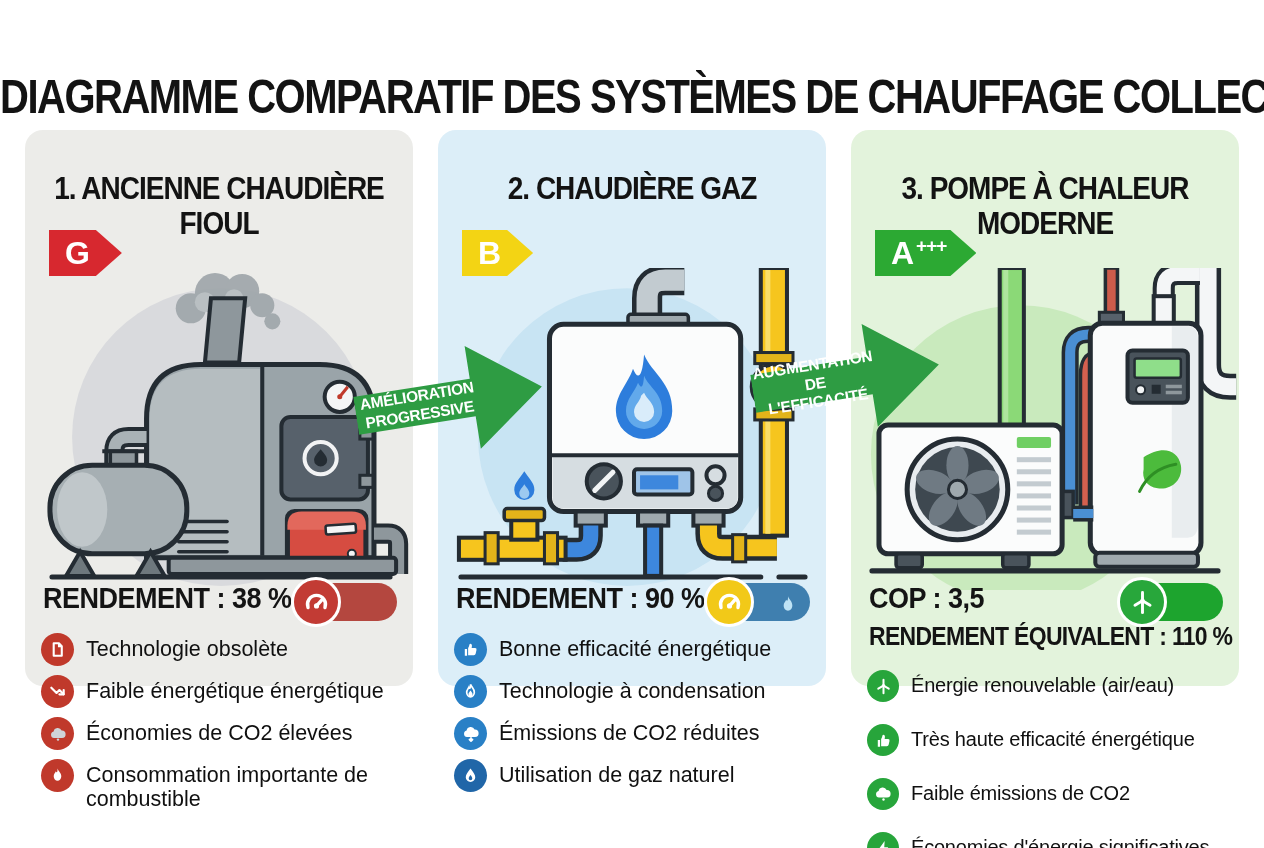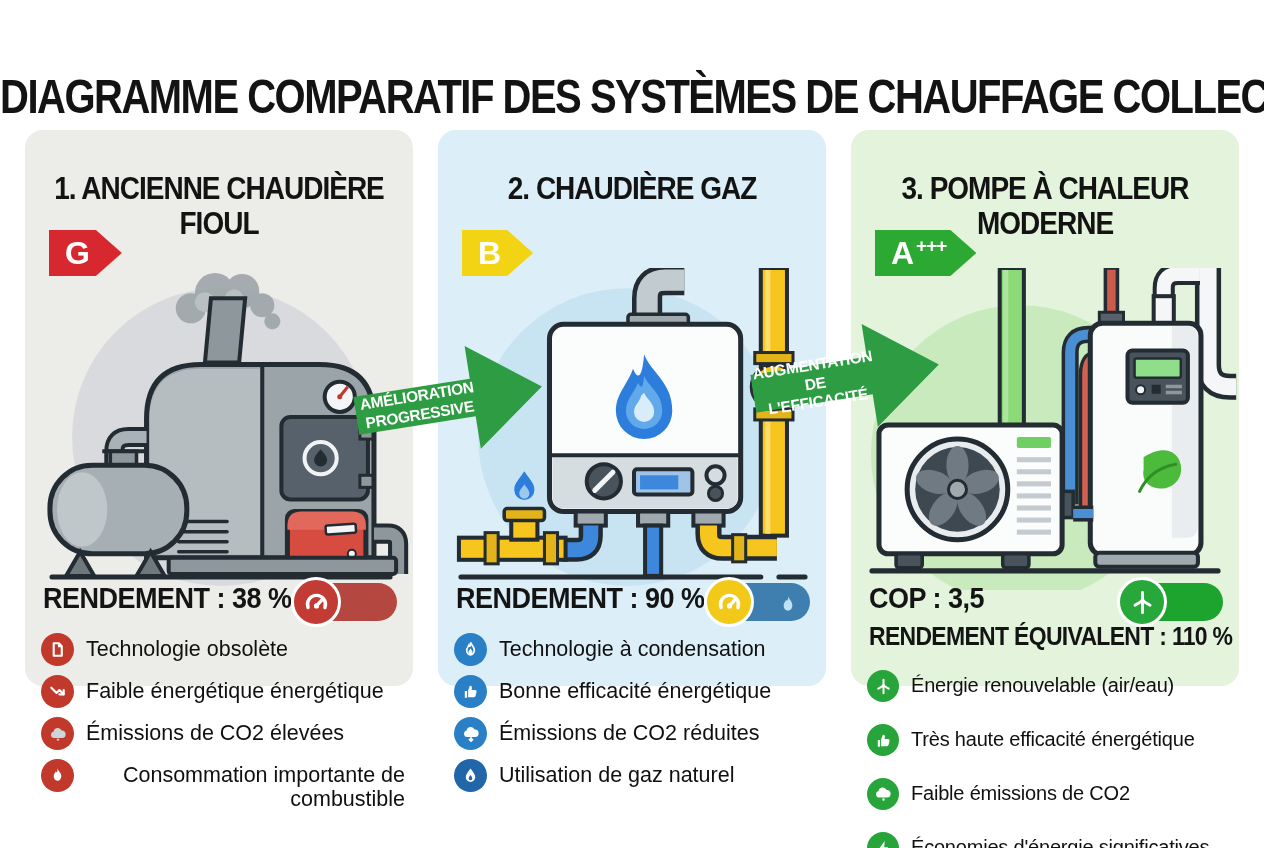--- a/index.html
+++ b/index.html
@@ -51,21 +51,21 @@
   .panel-3 .bullets{top:540px;gap:22px;}
   .bullet{display:flex;align-items:flex-start;gap:12px;font-size:21.5px;line-height:1.12;color:#101010;}
   .panel-3 .bullet{font-size:20px;letter-spacing:-0.2px;}
   .bullet-icon{flex:0 0 33px;width:33px;height:33px;border-radius:50%;display:flex;
     align-items:center;justify-content:center;margin-top:0px;}
   .panel-3 .bullet-icon{flex:0 0 32px;width:32px;height:32px;}
   .icon-red{background:#C0392B;}
   .icon-blue{background:#2980C6;}
   .icon-darkblue{background:#2066A8;}
   .icon-green{background:#27A53B;}
-  .bullet-text{padding-top:4px;text-align:right;}
+  .bullet-text{padding-top:4px;}
 
   .flow-arrow{position:absolute;width:190px;height:118px;z-index:6;}
   .flow-arrow svg{position:absolute;left:0;top:0;}
   .arrow-1{left:355px;top:342px;transform:rotate(-9deg);}
   .arrow-2{left:752px;top:320px;transform:rotate(-9deg);}
   .arrow-label{position:absolute;left:2px;top:0;width:122px;height:100%;display:flex;
     flex-direction:column;align-items:center;justify-content:center;color:#fff;
     font-weight:bold;font-size:15.5px;letter-spacing:-0.3px;line-height:1.2;text-align:center;}
 </style>
 </head>
@@ -165,21 +165,21 @@
           </span>
           <span class="bullet-text">Faible énergétique énergétique</span>
         </li>
         <li class="bullet">
           <span class="bullet-icon icon-red">
             <svg width="20" height="20" viewBox="0 0 20 20">
                 <path d="M6 14 a3.3 3.3 0 0 1 -.4 -6.5 A4.2 4.2 0 0 1 13.6 6.4 A3.1 3.1 0 0 1 14 14 Z" fill="#CFD4D8"></path>
                 <circle cx="10" cy="15.6" r="1.2" fill="#CFD4D8"></circle>
               </svg>
           </span>
-          <span class="bullet-text">Émissions de CO2 élevées</span>
+          <span class="bullet-text">Économies de CO2 élevées</span>
         </li>
         <li class="bullet">
           <span class="bullet-icon icon-red">
             <svg width="19" height="19" viewBox="0 0 20 20">
                 <path d="M10 2.5 C11 5.5 14 7 14 10.8 C14 13.6 12.2 15.6 10 15.6 C7.8 15.6 6 13.6 6 10.8 C6 8.6 7.5 7.4 8.3 5.6 C8.9 7 10.2 7.4 10 2.5 Z" fill="#fff"></path>
               </svg>
           </span>
           <span class="bullet-text">Consommation importante de combustible</span>
         </li>
       </ul>
@@ -258,33 +258,33 @@
               <line x1="12" y1="15" x2="17" y2="9.5" stroke="#fff" stroke-width="3" stroke-linecap="round"></line>
               <circle cx="12" cy="15" r="2.3" fill="#fff"></circle>
             </svg>
           </div>
         </div>
       </div>
       <ul class="bullets">
         <li class="bullet">
           <span class="bullet-icon icon-blue">
             <svg width="19" height="19" viewBox="0 0 20 20">
+                <path d="M4 9.5 h2.4 v7 H4 z M7.5 16 h6 a1.9 1.9 0 0 0 1.9 -1.5 l.9 -4 a1.6 1.6 0 0 0 -1.6 -2 h-3.5 c.3 -1.2 .5 -2.7 0 -3.7 c-.5 -1 -2 -1 -2.3 0 c-.3 1.3 -.7 2.9 -1.4 3.7 z" fill="#fff"></path>
+              </svg>
+          </span>
+          <span class="bullet-text">Bonne efficacité énergétique</span>
+        </li>
+        <li class="bullet">
+          <span class="bullet-icon icon-blue">
+            <svg width="19" height="19" viewBox="0 0 20 20">
                 <path d="M10 2.5 C11 5.5 14 7 14 10.8 C14 13.6 12.2 15.6 10 15.6 C7.8 15.6 6 13.6 6 10.8 C6 8.6 7.5 7.4 8.3 5.6 C8.9 7 10.2 7.4 10 2.5 Z" fill="none" stroke="#fff" stroke-width="1.8"></path>
                 <path d="M10 9 c1.4 2 2.2 2.8 2.2 4.2 a2.2 2.2 0 0 1 -4.4 0 c0 -1.4 .8 -2.2 2.2 -4.2 z" fill="#fff"></path>
               </svg>
           </span>
           <span class="bullet-text">Technologie à condensation</span>
-        </li>
-        <li class="bullet">
-          <span class="bullet-icon icon-blue">
-            <svg width="19" height="19" viewBox="0 0 20 20">
-                <path d="M4 9.5 h2.4 v7 H4 z M7.5 16 h6 a1.9 1.9 0 0 0 1.9 -1.5 l.9 -4 a1.6 1.6 0 0 0 -1.6 -2 h-3.5 c.3 -1.2 .5 -2.7 0 -3.7 c-.5 -1 -2 -1 -2.3 0 c-.3 1.3 -.7 2.9 -1.4 3.7 z" fill="#fff"></path>
-              </svg>
-          </span>
-          <span class="bullet-text">Bonne efficacité énergétique</span>
         </li>
         <li class="bullet">
           <span class="bullet-icon icon-blue">
             <svg width="20" height="20" viewBox="0 0 20 20">
                 <path d="M6 13 a3.3 3.3 0 0 1 -.4 -6.5 A4.2 4.2 0 0 1 13.6 5.4 A3.1 3.1 0 0 1 14 13 Z" fill="#fff"></path>
                 <path d="M10 14 v3 M8.5 15.5 L10 17 L11.5 15.5" stroke="#fff" stroke-width="1.8" fill="none" stroke-linecap="round" stroke-linejoin="round"></path>
               </svg>
           </span>
           <span class="bullet-text">Émissions de CO2 réduites</span>
         </li>

